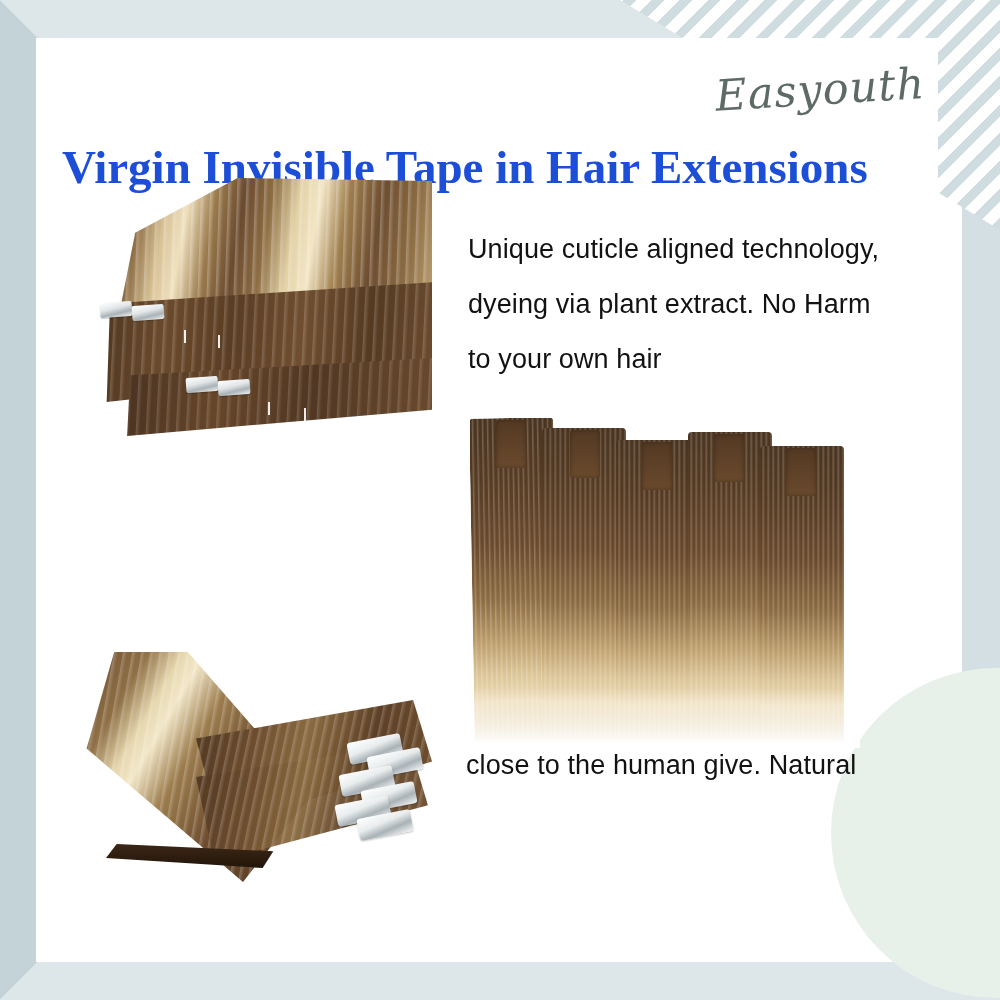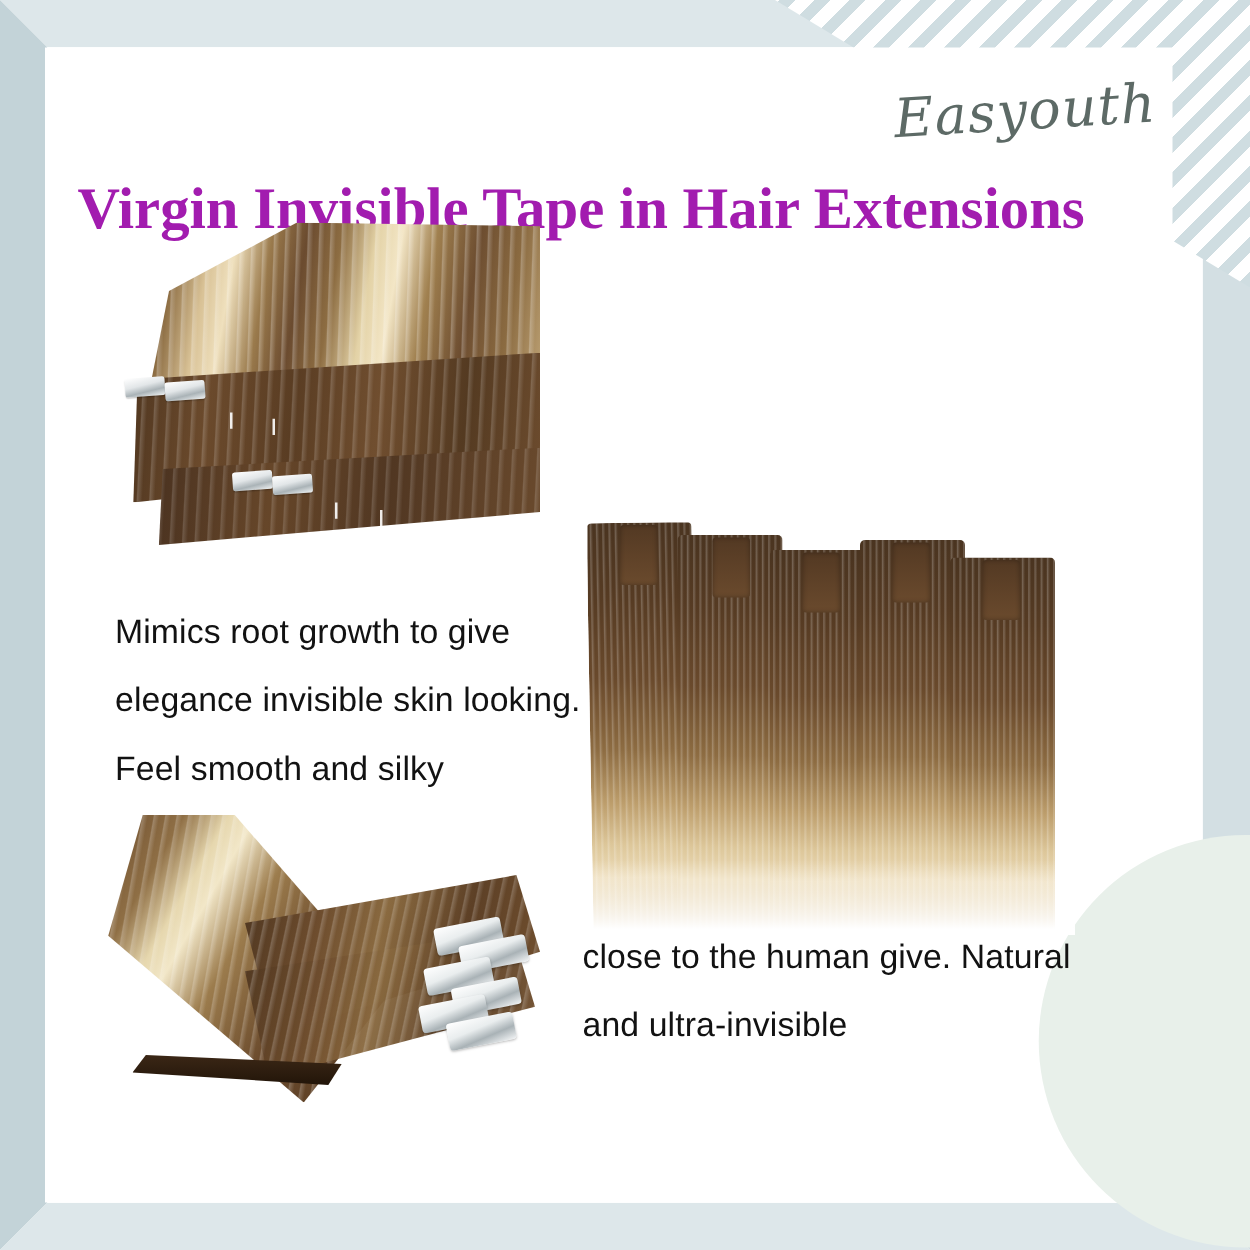--- a/index.html
+++ b/index.html
@@ -61,21 +61,21 @@
     font-style:italic;font-weight:400;
     font-size:43px;line-height:62px;
     text-align:right;letter-spacing:1px;
     white-space:nowrap;
     transform:rotate(-3.5deg);transform-origin:right center;
   }
 
   
   .title{
     position:absolute;left:62px;top:108px;width:880px;
-    color:#a21caf;
+    color:#1d4ed8;
     font-family:"Liberation Serif", "DejaVu Serif", serif;
     font-weight:700;
     font-size:47px;line-height:56px;
     letter-spacing:0px;
     white-space:nowrap;
   }
 
   
   .body-text{
     position:absolute;
@@ -255,26 +255,26 @@
     <div class="tab t1"></div>
     <div class="tab t2"></div>
     <div class="tab t3"></div>
     <div class="tab t4"></div>
     <div class="nick n1"></div>
     <div class="nick n2"></div>
     <div class="nick n3"></div>
     <div class="nick n4"></div>
   </div>
 
-
-  <div class="body-text txt-2">
-    <span class="ln">Mimics root growth to give</span>
-    <span class="ln">elegance invisible skin looking.</span>
-    <span class="ln">Feel smooth and silky</span>
-  </div>
+  <div class="body-text txt-1">
+    <span class="ln">Unique cuticle aligned technology,</span>
+    <span class="ln">dyeing via plant extract. No Harm</span>
+    <span class="ln">to your own hair</span>
+  </div>
+
 
   <div class="photo p2">
     <div class="strand s1"></div>
     <div class="strand s2"></div>
     <div class="strand s3"></div>
     <div class="strand s4"></div>
     <div class="strand s5"></div>
     <div class="notch nb1"></div>
     <div class="notch nb2"></div>
     <div class="notch nb3"></div>
@@ -291,16 +291,15 @@
     <div class="tab tb1"></div>
     <div class="tab tb2"></div>
     <div class="tab tb3"></div>
     <div class="tab tb4"></div>
     <div class="tab tb5"></div>
     <div class="tab tb6"></div>
   </div>
 
   <div class="body-text txt-3">
     <span class="ln">close to the human give. Natural</span>
-    <span class="ln">and ultra-invisible</span>
   </div>
 
 </div>
 
 </body></html>

